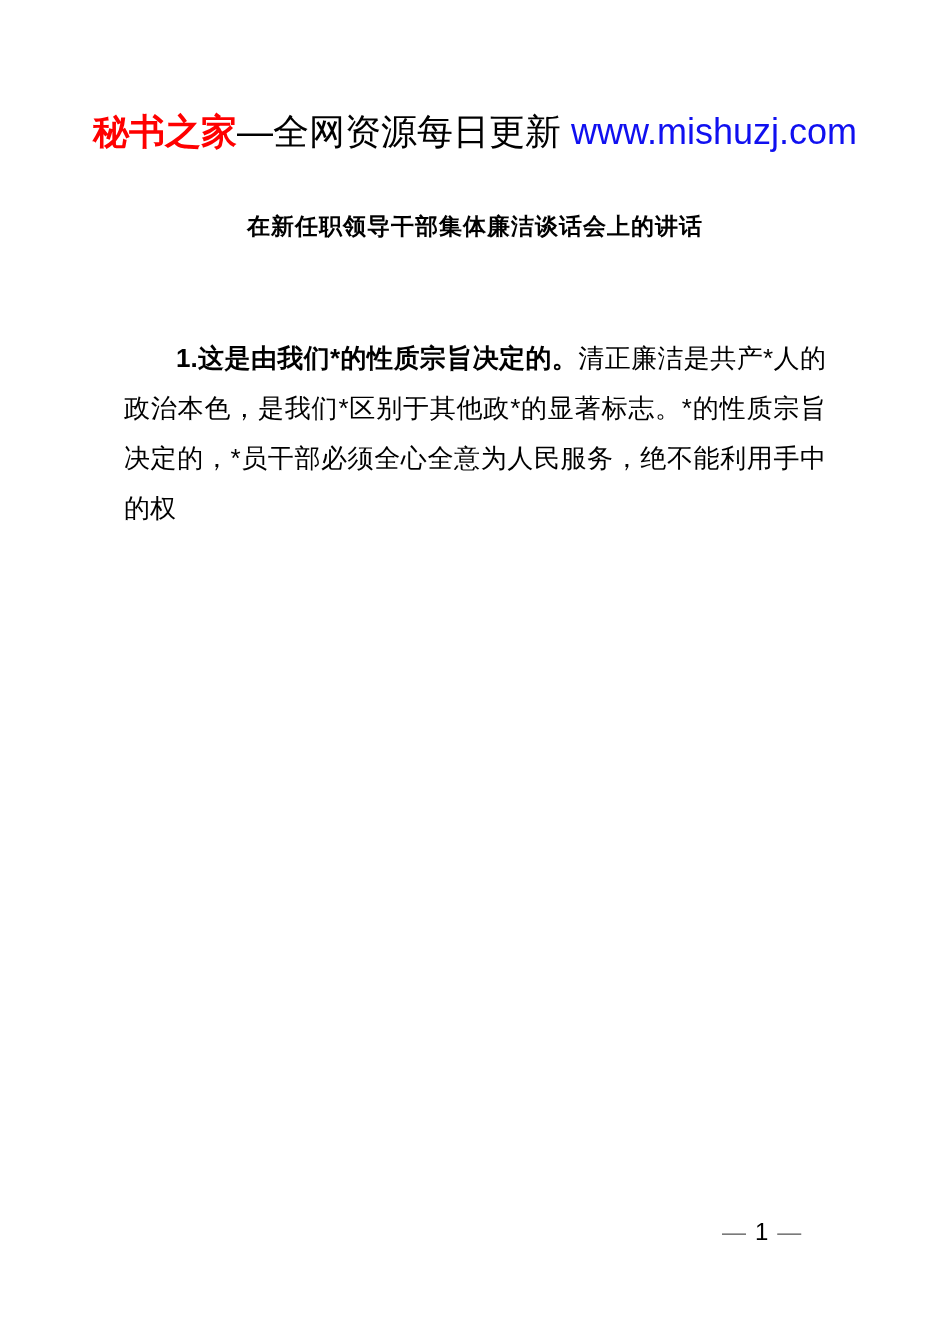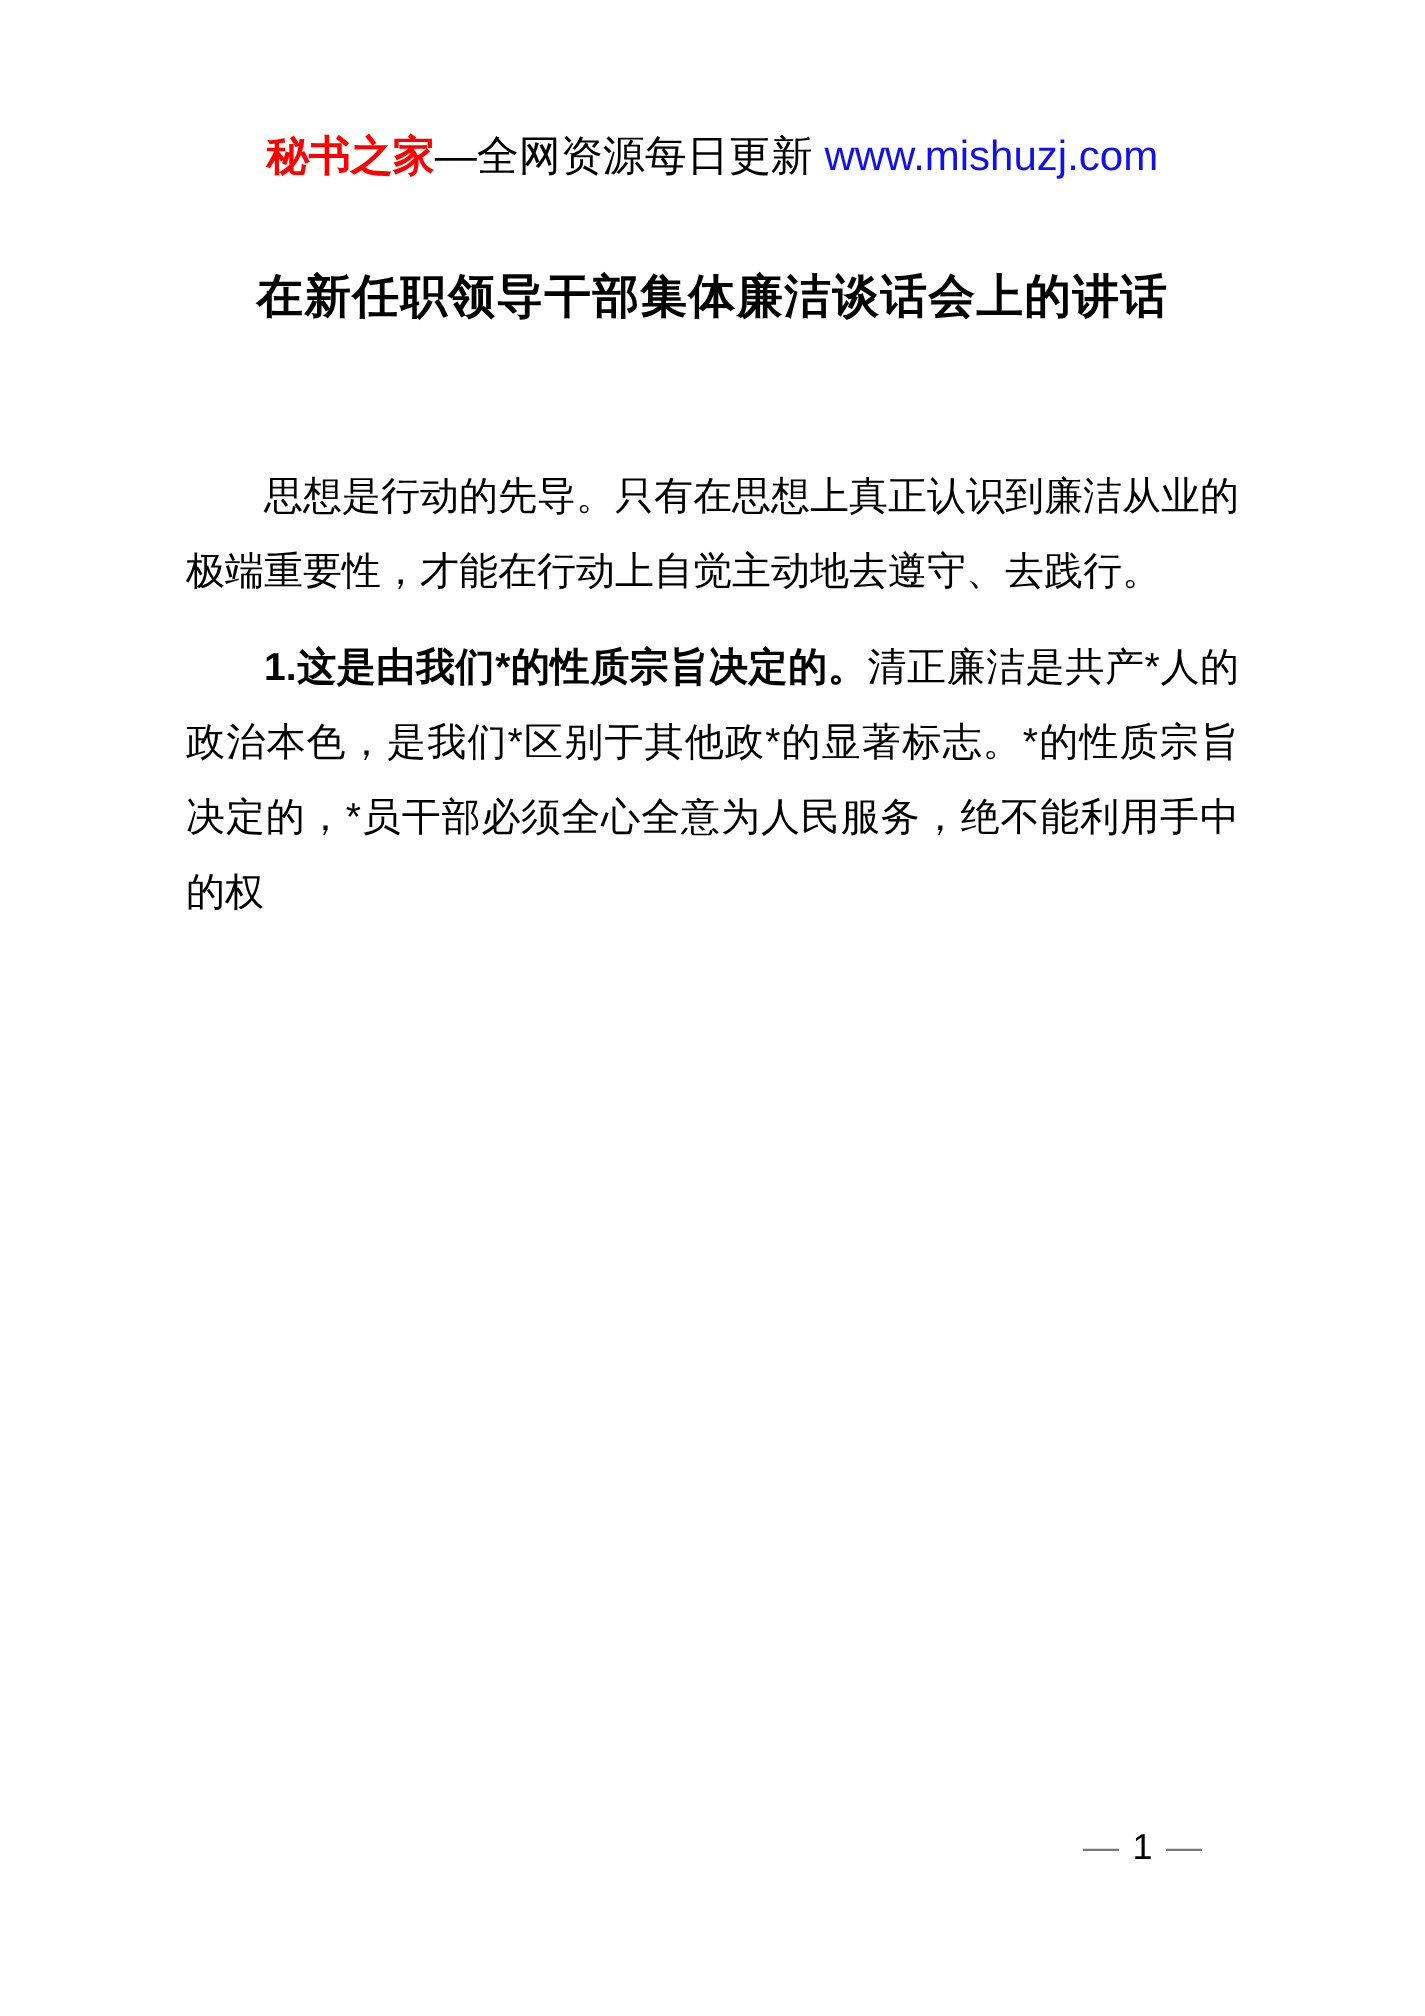--- a/index.html
+++ b/index.html
@@ -15,33 +15,33 @@
     font-family: "Liberation Sans", sans-serif;
     color: #000000;
   }
   .page {
     width: 950px;
     height: 1344px;
     position: relative;
     background: #ffffff;
   }
   .site-header {
-    padding-top: 87px;
+    padding-top: 115px;
     text-align: center;
-    font-size: 28px;
+    font-size: 36px;
     line-height: 34px;
     white-space: nowrap;
   }
   .brand {
     font-weight: 700;
   }
   .doc-title {
     margin: 54px 0 0 0;
     text-align: center;
-    font-size: 31px;
+    font-size: 23px;
     line-height: 46px;
     font-weight: 700;
     letter-spacing: 1px;
   }
   .doc-body {
     width: 702px;
     margin: 84px auto 0 auto;
     font-size: 26px;
     line-height: 50px;
     text-align: justify;
@@ -79,21 +79,20 @@
 
 <div class="page">
 
   <div class="site-header">
     <span class="brand" style="color: rgb(255, 0, 0);">秘书之家</span><span class="tagline">—全网资源每日更新 </span><span class="url" style="color: rgb(16, 16, 240);">www.mishuzj.com</span>
   </div>
 
   <h1 class="doc-title">在新任职领导干部集体廉洁谈话会上的讲话</h1>
 
   <div class="doc-body">
-      <p class="para indent"><span class="run">思想是行动的先导。只有在思想上真正认识到廉洁从业的极端重要性，才能在行动上自觉主动地去遵守、去践行。</span></p>
       <p class="para indent"><span class="run bold">1.这是由我们*的性质宗旨决定的。</span><span class="run">清正廉洁是共产*人的政治本色，是我们*区别于其他政*的显著标志。*的性质宗旨决定的，*员干部必须全心全意为人民服务，绝不能利用手中的权</span></p>
     </div>
 
   <div class="page-footer">
     <span class="dash" style="color: rgb(122, 122, 122);">—</span><span class="num">1</span><span class="dash" style="color: rgb(122, 122, 122);">—</span>
   </div>
 
 </div>
 
 </body></html>

